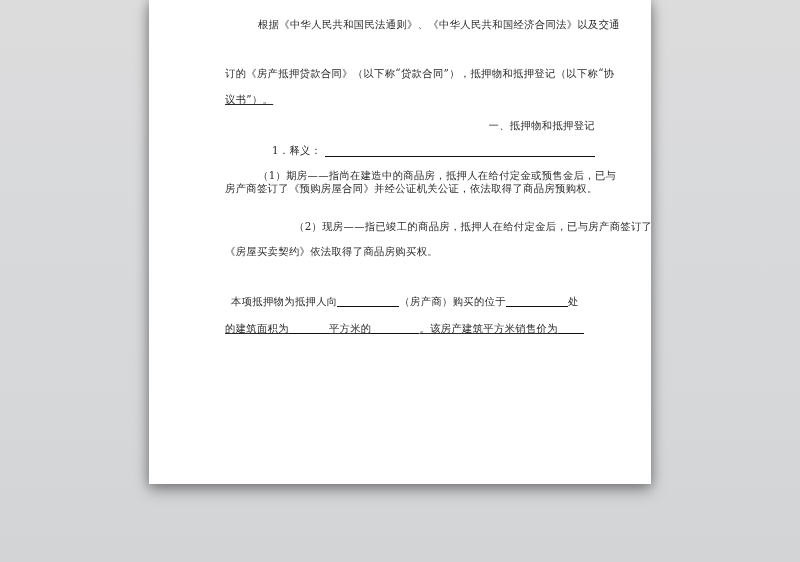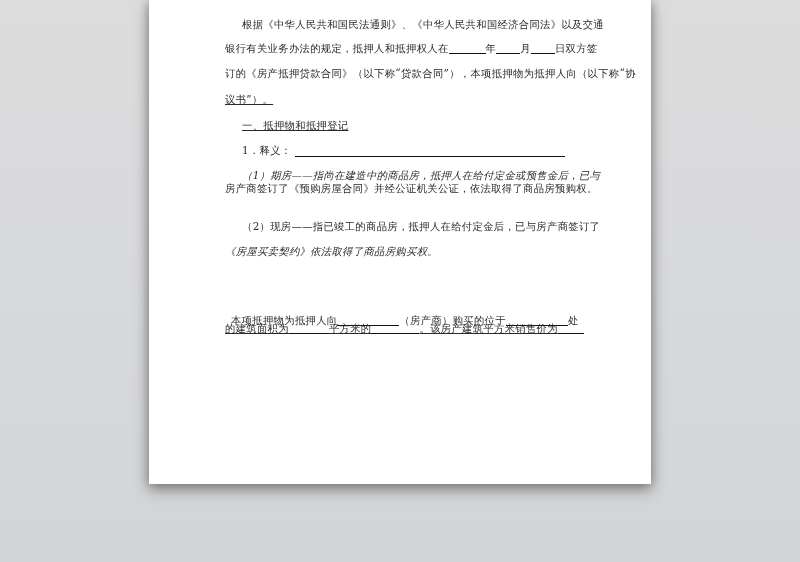--- a/index.html
+++ b/index.html
@@ -11,54 +11,51 @@
   .page {
     position:absolute; left:149px; top:0; width:502px; height:484px;
     background:#ffffff;
     box-shadow: 0 6px 14px rgba(0,0,0,0.35), 0 0 10px rgba(0,0,0,0.25);
   }
   .line {
     position:absolute; left:76px; width:354px; height:16px;
     font-size:10.3px; line-height:16px; color:#2a2a2a;
     white-space:nowrap; letter-spacing:0.35px;
   }
-  .ind { left:93px; width:337px; }
+  .ind { left:109px; width:337px;text-align:right; }
   .blank { display:inline-block; border-bottom:1px solid #111; height:12px; vertical-align:-2px; }
   .rule { display:inline-block; border-bottom:1.5px solid #111; height:12px; vertical-align:-3px; }
 </style>
 </head>
 <body>
 
 <div class="page">
 
   <div class="line ind" style="top:16px;">根据《中华人民共和国民法通则》、《中华人民共和国经济合同法》以及交通</div>
 
-  <div class="line" style="top:40px;">
-    <span>银行有关业务办法的规定，抵押人和抵押权人在</span><span class="blank" style="width:37px;"></span><span>年</span><span class="blank" style="width:24px;"></span><span>月</span><span class="blank" style="width:24px;"></span><span>日双方签</span>
-  </div>
 
-  <div class="line" style="top:65px;">订的《房产抵押贷款合同》（以下称“贷款合同”），本项抵押物为抵押人向（以下称“协</div>
+  <div class="line" style="top:65px;">订的《房产抵押贷款合同》（以下称“贷款合同”），抵押物和抵押登记（以下称“协</div>
 
   <div class="line" style="top:91px;text-decoration:underline;">议书”）。</div>
 
-  <div class="line ind" style="top:117px;text-decoration:underline;">一、抵押物和抵押登记</div>
+  <div class="line ind" style="top:117px;">一、抵押物和抵押登记</div>
 
   <div class="line ind" style="top:142px;">
     <span>1．释义：</span>
     <span class="rule" style="width:270px;"></span>
   </div>
 
-  <div class="line ind" style="top:167px;font-style:italic;">（1）期房——指尚在建造中的商品房，抵押人在给付定金或预售金后，已与</div>
+  <div class="line ind" style="top:167px;">（1）期房——指尚在建造中的商品房，抵押人在给付定金或预售金后，已与</div>
   <div class="line" style="top:180px;text-align:center;">房产商签订了《预购房屋合同》并经公证机关公证，依法取得了商品房预购权。</div>
 
-  <div class="line ind" style="top:218px;">（2）现房——指已竣工的商品房，抵押人在给付定金后，已与房产商签订了</div>
-  <div class="line" style="top:243px;font-style:italic;">《房屋买卖契约》依法取得了商品房购买权。</div>
+  <div class="line ind" style="top:218px;margin-left:36px;">（2）现房——指已竣工的商品房，抵押人在给付定金后，已与房产商签订了</div>
+  <div class="line" style="top:243px;">《房屋买卖契约》依法取得了商品房购买权。</div>
 
 
-  <div class="line" style="top:312px; left:82px;">
+  <div class="line" style="top:294px; left:82px;font-family:Liberation Serif, serif;">
     <span>本项抵押物为抵押人向</span><span class="blank" style="width:62px;"></span><span>（房产商）购买的位于</span><span class="blank" style="width:62px;"></span><span>处</span>
   </div>
 
   <div class="line" style="top:320px;text-decoration:underline;">
     <span>的建筑面积为</span><span class="blank" style="width:40px;"></span><span>平方米的</span><span class="blank" style="width:48px;"></span><span>。该房产建筑平方米销售价为</span><span class="blank" style="width:26px;"></span>
   </div>
 
 
 </div>
 

